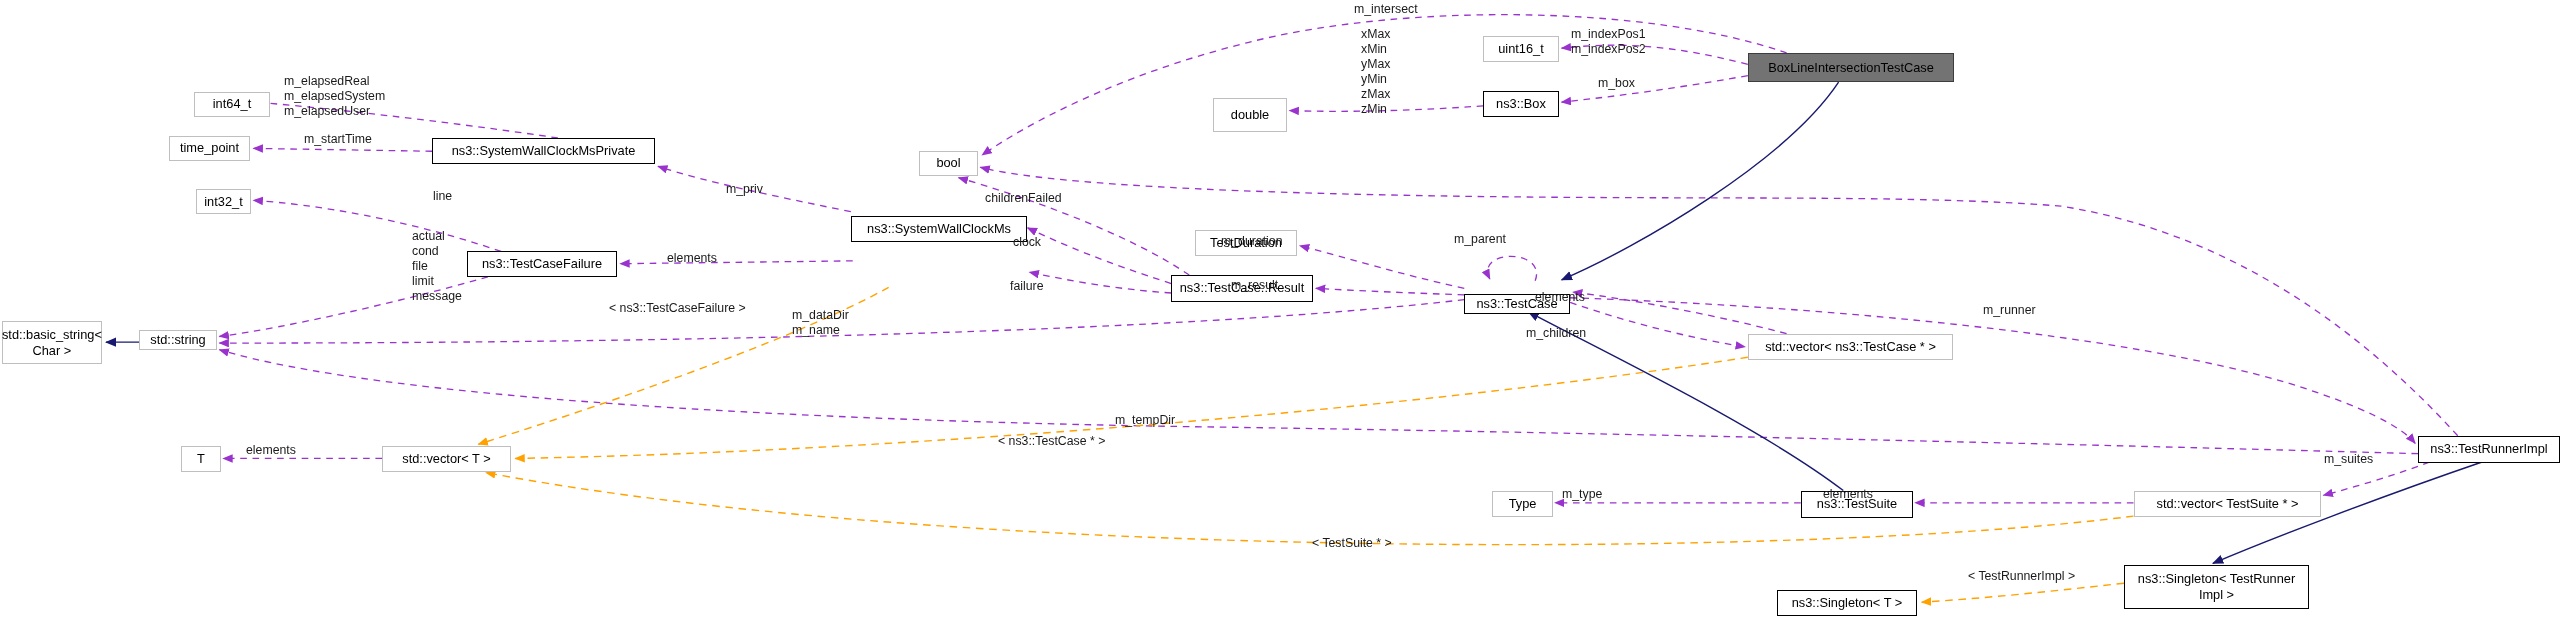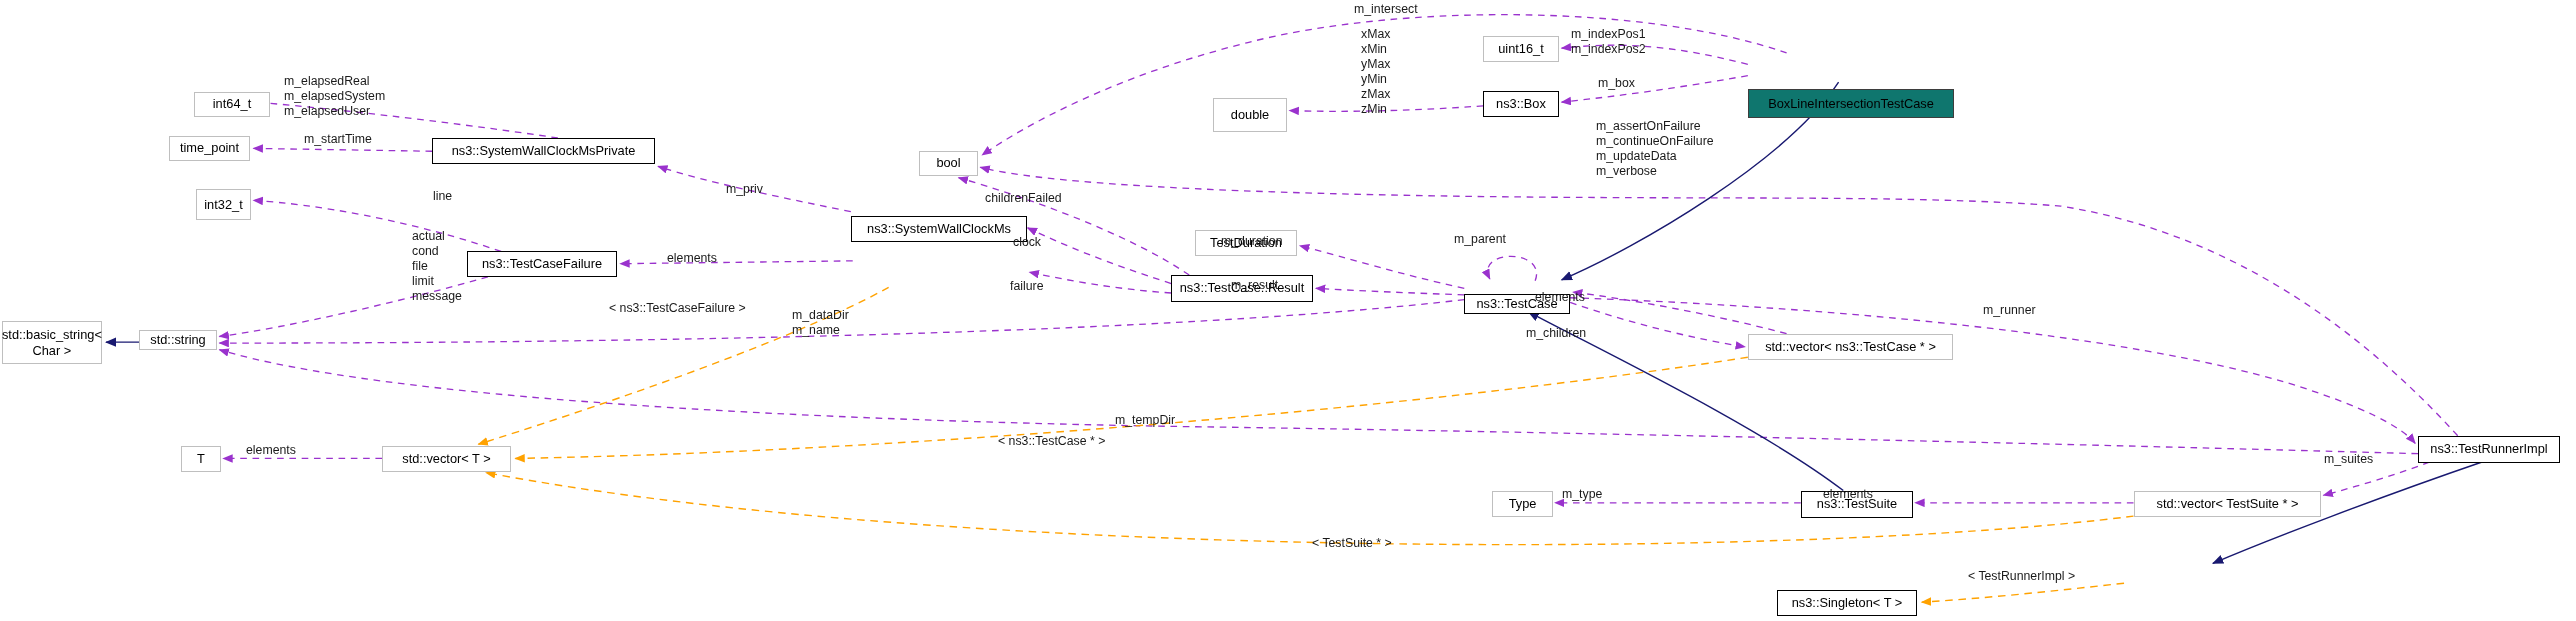--- a/index.html
+++ b/index.html
@@ -4,21 +4,21 @@
 <style>
   html,body{margin:0;padding:0;background:#ffffff;}
   #canvas{position:relative;width:2576px;height:621px;background:#ffffff;overflow:hidden;
           font-family:"Liberation Sans","DejaVu Sans",sans-serif;}
   #edges{position:absolute;left:0;top:0;width:2576px;height:621px;}
   .node{position:absolute;display:flex;align-items:center;justify-content:center;
         text-align:center;background:#ffffff;border:0.9px solid #bfbfbf;color:#000;
         font-size:12.8px;line-height:1.25;white-space:pre-line;box-sizing:border-box;
         padding:0 3.8px;}
   .node.doc{border:0.9px solid #000000;}
-  .node.focus{background:#0f766e;border:1.9px solid #3d3d3d;font-weight:400;margin-top:36px;}
+  .node.focus{background:#737373;border:1.9px solid #3d3d3d;font-weight:400;}
   .elabel{position:absolute;color:#1a1a1a;font-size:12.3px;line-height:1.22;
           white-space:pre-line;}
 </style>
 </head>
 <body>
 
 <div id="canvas">
 
   <svg id="edges" viewBox="0 0 2725 657" xmlns="http://www.w3.org/2000/svg">
     <defs>
@@ -73,21 +73,21 @@
       <path d="M 1945 87 C 1890 170 1732 262 1652 296" marker-end="url(#arrN)"></path>
       <path d="M 1950 519 C 1860 450 1682 365 1617 330" marker-end="url(#arrN)"></path>
       <path d="M 147 362 L 112 362" marker-end="url(#arrN)"></path>
       <path d="M 2625 489 C 2520 525 2402 570 2341 596" marker-end="url(#arrN)"></path>
     </g>
   </svg>
 
   <div class="node" style="left:194px;top:92px;width:76px;height:24.6px">int64_t</div>
   <div class="node" style="left:169px;top:136px;width:81px;height:24.6px">time_point</div>
   <div class="node doc" style="left:432px;top:138px;width:223px;height:25.5px">ns3::SystemWallClockMsPrivate</div>
-  <div class="node" style="left:196px;top:189px;width:55px;height:31px">int32_t</div>
+  <div class="node" style="left:196px;top:189px;width:55px;height:25px">int32_t</div>
   <div class="node doc" style="left:467px;top:251px;width:150px;height:25.5px">ns3::TestCaseFailure</div>
   <div class="node doc" style="left:851px;top:216px;width:176px;height:25.5px">ns3::SystemWallClockMs</div>
   <div class="node" style="left:1.9px;top:321px;width:100px;height:43px">std::basic_string&lt;
 Char &gt;</div>
   <div class="node" style="left:139px;top:330px;width:78px;height:20px">std::string</div>
   <div class="node" style="left:181px;top:446px;width:40px;height:25.5px">T</div>
   <div class="node" style="left:382px;top:446px;width:129px;height:25.5px">std::vector&lt; T &gt;</div>
   <div class="node" style="left:919px;top:151px;width:59px;height:24.6px">bool</div>
   <div class="node" style="left:1195px;top:230px;width:102px;height:26px">TestDuration</div>
   <div class="node doc" style="left:1171px;top:275px;width:142px;height:26.5px">ns3::TestCase::Result</div>
@@ -95,40 +95,38 @@
   <div class="node" style="left:1483px;top:36px;width:76px;height:25.5px">uint16_t</div>
   <div class="node doc" style="left:1483px;top:91px;width:76px;height:25.5px">ns3::Box</div>
   <div class="node focus" style="left:1748px;top:53px;width:206px;height:29px">BoxLineIntersectionTestCase</div>
   <div class="node doc" style="left:1464px;top:294px;width:106px;height:20px">ns3::TestCase</div>
   <div class="node" style="left:1748px;top:334px;width:205px;height:25.5px">std::vector&lt; ns3::TestCase * &gt;</div>
   <div class="node doc" style="left:2418px;top:436px;width:142px;height:26.5px">ns3::TestRunnerImpl</div>
   <div class="node doc" style="left:1801px;top:491px;width:112px;height:26.5px">ns3::TestSuite</div>
   <div class="node" style="left:1492px;top:491px;width:61px;height:25.5px">Type</div>
   <div class="node" style="left:2134px;top:491px;width:187px;height:25.5px">std::vector&lt; TestSuite * &gt;</div>
   <div class="node doc" style="left:1777px;top:590px;width:140px;height:25.5px">ns3::Singleton&lt; T &gt;</div>
+  <div class="node doc" style="left:2124px;top:565px;width:185px;height:44px">ns3::Singleton&lt; TestRunner
+Impl &gt;</div>
 
   <div class="elabel" style="left:1354px;top:1.9px">m_intersect</div>
   <div class="elabel" style="left:1361px;top:26.5px;width:66px">xMax
 xMin
 yMax
 yMin
 zMax
 zMin</div>
   <div class="elabel" style="left:1571px;top:26.5px;width:90px">m_indexPos1
 m_indexPos2</div>
   <div class="elabel" style="left:1598px;top:76px">m_box</div>
   <div class="elabel" style="left:284px;top:74px;width:123px">m_elapsedReal
 m_elapsedSystem
 m_elapsedUser</div>
   <div class="elabel" style="left:304px;top:132px">m_startTime</div>
   <div class="elabel" style="left:726px;top:182px">m_priv</div>
-  <div class="elabel" style="left:1596px;top:119px;width:151px">m_assertOnFailure
-m_continueOnFailure
-m_updateData
-m_verbose</div>
   <div class="elabel" style="left:985px;top:191px">childrenFailed</div>
   <div class="elabel" style="left:1013px;top:235px">clock</div>
   <div class="elabel" style="left:1010px;top:279px">failure</div>
   <div class="elabel" style="left:1221px;top:234px">m_duration</div>
   <div class="elabel" style="left:1231px;top:278px">m_result</div>
   <div class="elabel" style="left:1454px;top:232px">m_parent</div>
   <div class="elabel" style="left:433px;top:189px">line</div>
   <div class="elabel" style="left:412px;top:229px;width:61px">actual
 cond
 file

